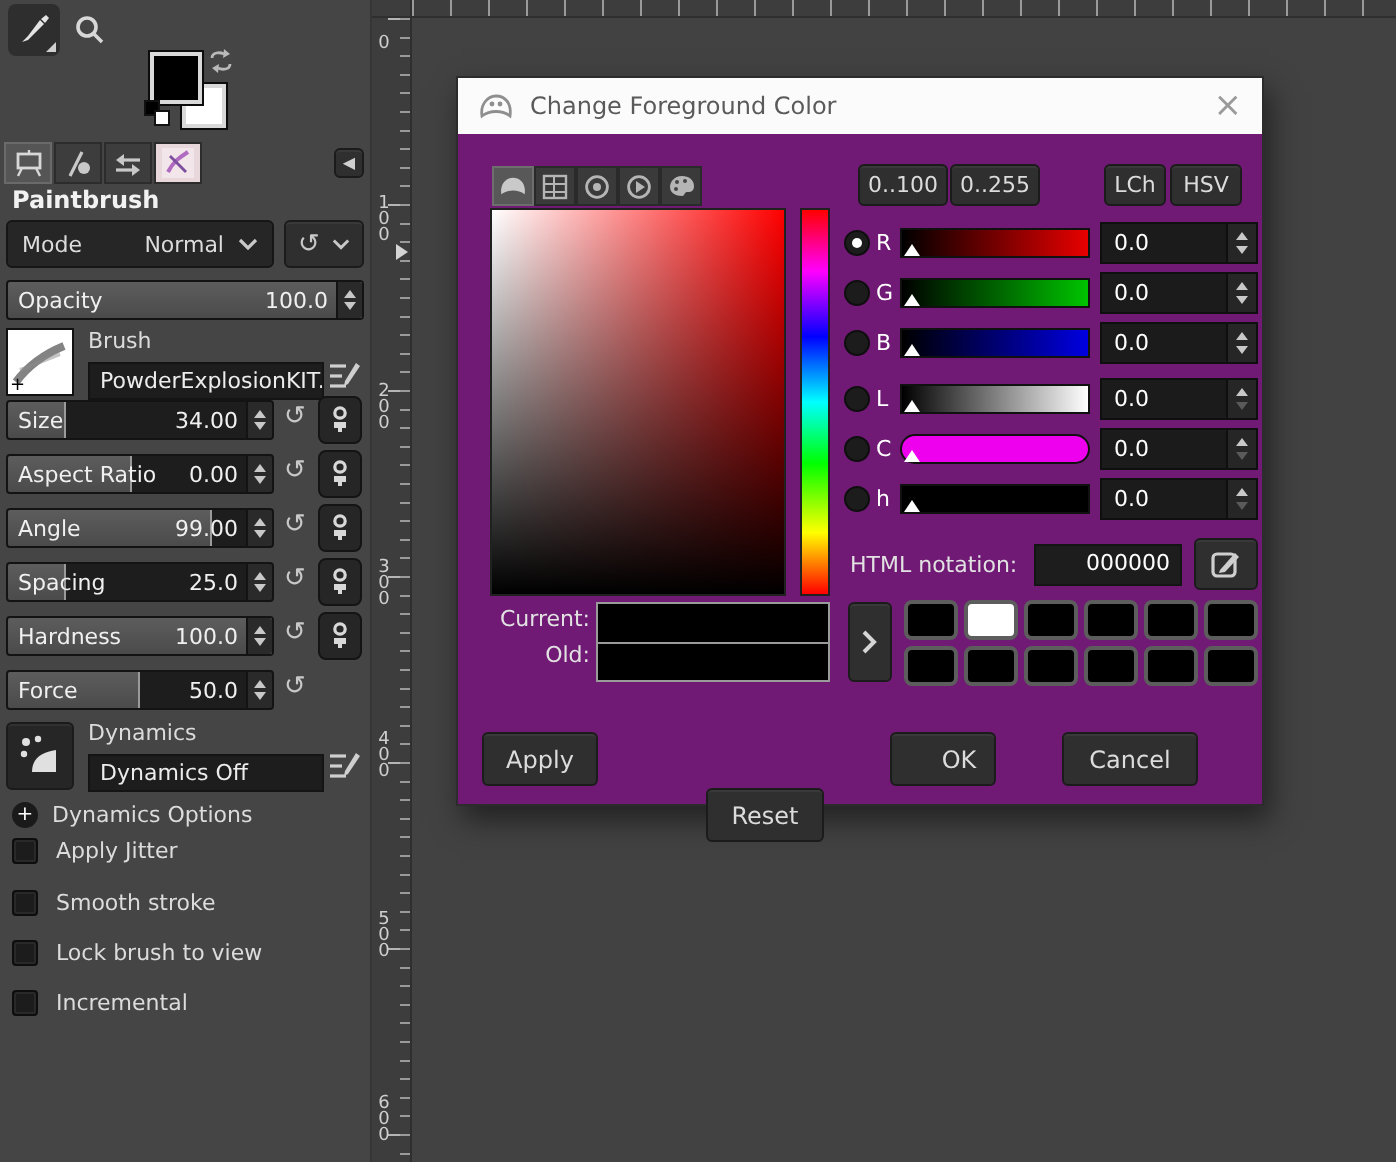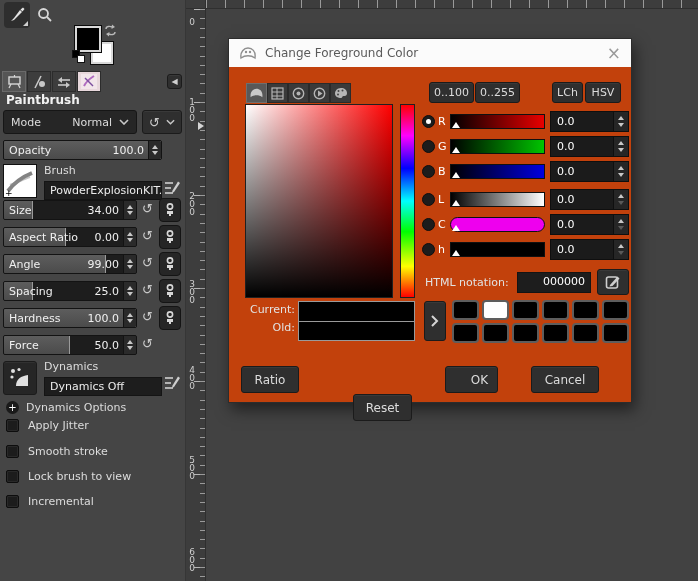--- a/index.html
+++ b/index.html
@@ -43,21 +43,21 @@
       repeating-linear-gradient(to bottom, #b5b5b5 0 1px, transparent 1px 93px);
     background-size:5px 100%, 11px 100%;
     background-position: right top, right top;
     background-repeat:no-repeat; }
   .hruler { position:absolute; left:206px; top:0; width:492px; height:9px; background:#3d3d3d; border-bottom:1px solid #2f2f2f;
     background-image: repeating-linear-gradient(to right, #9a9a9a 0 1px, transparent 1px 19px); }
   .rcorner { position:absolute; left:186px; top:0; width:20px; height:9px; background:#3d3d3d; border-right:1px solid #2f2f2f; border-bottom:1px solid #2f2f2f; }
   .rlabel { position:absolute; left:1px; writing-mode:vertical-rl; text-orientation:upright; font-size:9px; letter-spacing:-2px; color:#cfcfcf; }
   .rmark { position:absolute; left:12px; top:113px; width:0; height:0; border-top:4px solid transparent; border-bottom:4px solid transparent; border-left:6px solid #d5d5d5; }
   
-  .dlg { position:absolute; left:228px; top:38px; width:404px; height:365px; background:#c2410c; border:1px solid #2c2c2c; box-shadow: 3px 7px 14px rgba(0,0,0,.5); }
+  .dlg { position:absolute; left:228px; top:38px; width:404px; height:365px; background:#701a75; border:1px solid #2c2c2c; box-shadow: 3px 7px 14px rgba(0,0,0,.5); }
   .titlebar { position:absolute; left:0; top:0; right:0; height:28px; background:#fbfbfb; display:flex; align-items:center; padding:0 10px; color:#5a5a5a; font-size:12px; }
   .close-x { margin-left:auto; color:#9a9a9a; font-size:17px; line-height:17px; cursor:default; }
   .sel-tab { position:absolute; top:44px; width:21px; height:20px; background:#3a3a3a; border:1px solid #2a2a2a; display:flex; align-items:center; justify-content:center; }
   .sel-tab.active { background:#585858; border-color:#6e6e6e; }
   .rngbtn { position:absolute; top:43px; height:21px; font-size:11px; }
   .sv { position:absolute; left:16px; top:65px; width:148px; height:194px; border:1px solid #202020;
     background: linear-gradient(to top, #000 0%, rgba(0,0,0,0) 100%), linear-gradient(to right, #fff 0%, #f00 100%); }
   .huestrip { position:absolute; left:171px; top:65px; width:15px; height:194px; border:1px solid #202020;
     background: linear-gradient(to bottom, #f00 0%, #f0f 16%, #00f 33%, #0ff 50%, #0f0 66%, #ff0 84%, #f00 100%); }
   .chrow { position:absolute; left:193px; height:21px; display:flex; align-items:center; }
@@ -172,21 +172,21 @@
   </div>
   <div class="gbtn" style="position:absolute;left:142px;top:110px;width:40px;height:24px;gap:6px;">
     <span class="reset-ic">↺</span>
     <span>
         <svg width="9" height="6" viewBox="0 0 10 6">
           <polyline points="1,1 5,5 9,1" fill="none" stroke="#c8c8c8" stroke-width="1.6"></polyline>
         </svg>
       </span>
   </div>
 
-  <div class="scale" style="top:140px;width:159px;">
+  <div class="scale" style="top:140px;width:179px;">
     <div class="fill" style="width:100%;"></div>
     <span class="lbl">Opacity</span>
     <span class="val">100.0</span>
     <span class="spin">
         <i class="tri-up"></i>
         <i class="tri-down"></i>
       </span>
   </div>
 
   <div style="position:absolute;left:3px;top:164px;width:34px;height:34px;background:#fff;border:1px solid #111;">
@@ -552,17 +552,17 @@
   <div class="histsw" style="left: 313px; top: 261px; background: rgb(0, 0, 0);"></div>
   <div class="histsw" style="left: 343px; top: 261px; background: rgb(0, 0, 0);"></div>
   <div class="histsw" style="left: 373px; top: 261px; background: rgb(0, 0, 0);"></div>
   <div class="histsw" style="left: 223px; top: 284px; background: rgb(0, 0, 0);"></div>
   <div class="histsw" style="left: 253px; top: 284px; background: rgb(0, 0, 0);"></div>
   <div class="histsw" style="left: 283px; top: 284px; background: rgb(0, 0, 0);"></div>
   <div class="histsw" style="left: 313px; top: 284px; background: rgb(0, 0, 0);"></div>
   <div class="histsw" style="left: 343px; top: 284px; background: rgb(0, 0, 0);"></div>
   <div class="histsw" style="left: 373px; top: 284px; background: rgb(0, 0, 0);"></div>
 
-  <div class="gbtn dlgbtn" style="left:12px;width:58px;">Ratio</div>
+  <div class="gbtn dlgbtn" style="left:12px;width:58px;">Apply</div>
   <div class="gbtn dlgbtn" style="left:124px;width:59px;margin-top:28px;">Reset</div>
   <div class="gbtn dlgbtn" style="left:216px;width:53px;padding-left:16px;">OK</div>
   <div class="gbtn dlgbtn" style="left:302px;width:68px;">Cancel</div>
 </div>
 
 </body></html>

